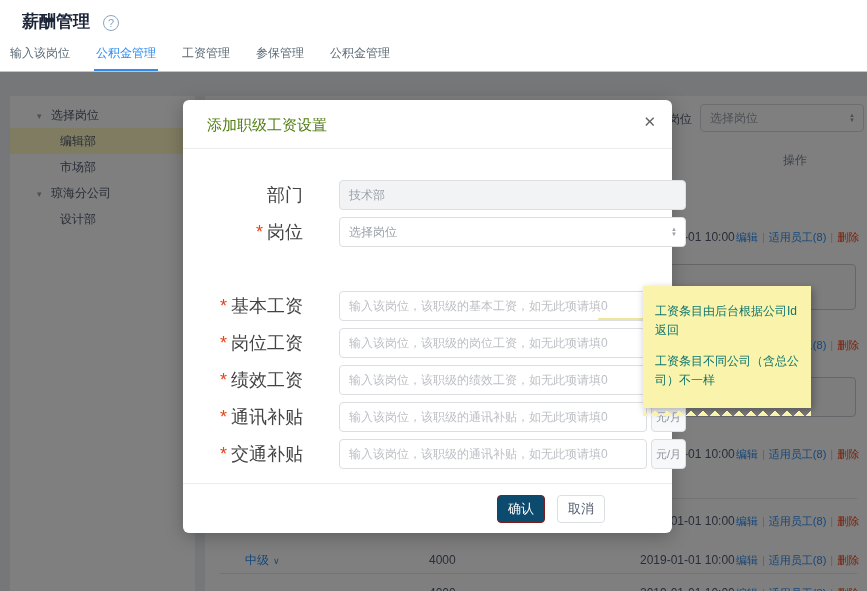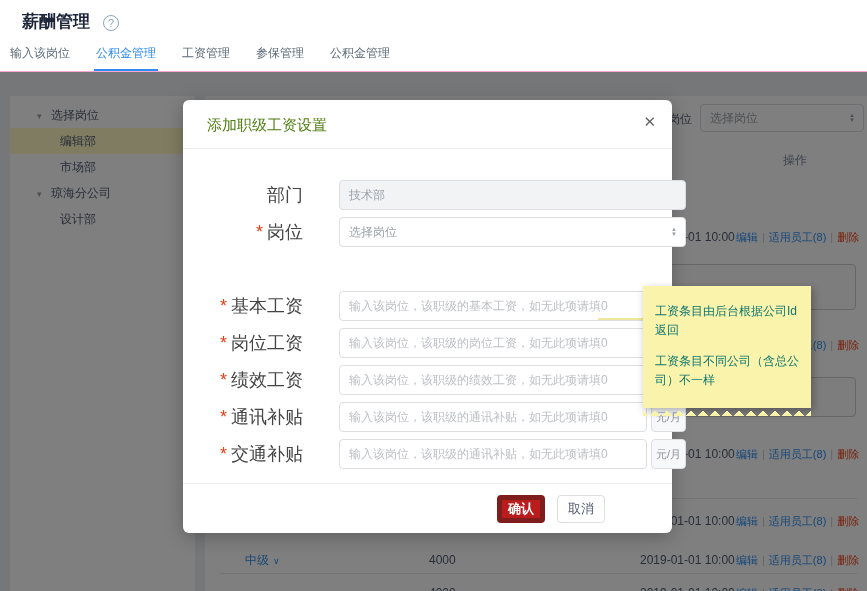--- a/index.html
+++ b/index.html
@@ -60,21 +60,21 @@
   .finput.short { width:308px; }
   .finput:disabled { background:#f2f3f5; color:#9aa0a8; }
   .suffix { position:absolute; right:0; top:0; width:35px; height:30px; border:1px solid #dcdee2; border-radius:4px;
             background:#f7f8f9; color:#8b929c; font-size:11px; line-height:28px; text-align:center; }
   .fselect { position:relative; width:347px; height:30px; border:1px solid #dcdee2; border-radius:4px; background:#fff;
              line-height:28px; padding:0 26px 0 9px; color:#9aa0a8; cursor:pointer; }
   .stepper { position:absolute; right:8px; top:50%; transform:translateY(-50%); display:flex; flex-direction:column;
              color:#9aa0a8; font-size:6px; line-height:5px; text-align:center; }
   .modal-hr-bottom { position:absolute; left:0; top:383px; width:489px; height:1px; background:#ececec; }
   .btn { position:absolute; top:395px; width:48px; height:28px; border-radius:4px; font-size:13px; font-family:inherit; cursor:pointer; }
-  .btn-confirm { left:314px; background:#b91c1c; border:5px solid #7f1d1d; color:#fff; font-weight:bold; }
+  .btn-confirm { left:314px; background:#0c4a6e; border:1px solid #7f1d1d; color:#fff; font-weight:normal; }
   .btn-cancel { left:374px; background:#fff; border:1px solid #dcdee2; color:#515a6e; }
 
   
   .connector { position:absolute; left:598px; top:318px; width:48px; height:2px; background:#efe79b; z-index:25; }
   .note { position:absolute; left:643px; top:286px; width:168px; background:#faf3ab; z-index:30; padding:16px 12px 18px 12px;
           color:#0f766e; font-size:12px; line-height:19px; box-shadow:2px 3px 8px rgba(0,0,0,0.3); }
   .note p + p { margin-top:12px; }
   .note::after { content:""; position:absolute; left:0; right:0; bottom:-8px; height:8px;
           background-image:linear-gradient(45deg, #faf3ab 4px, transparent 0), linear-gradient(-45deg, #faf3ab 4px, transparent 0);
           background-size:12px 8px; background-repeat:repeat-x; }

